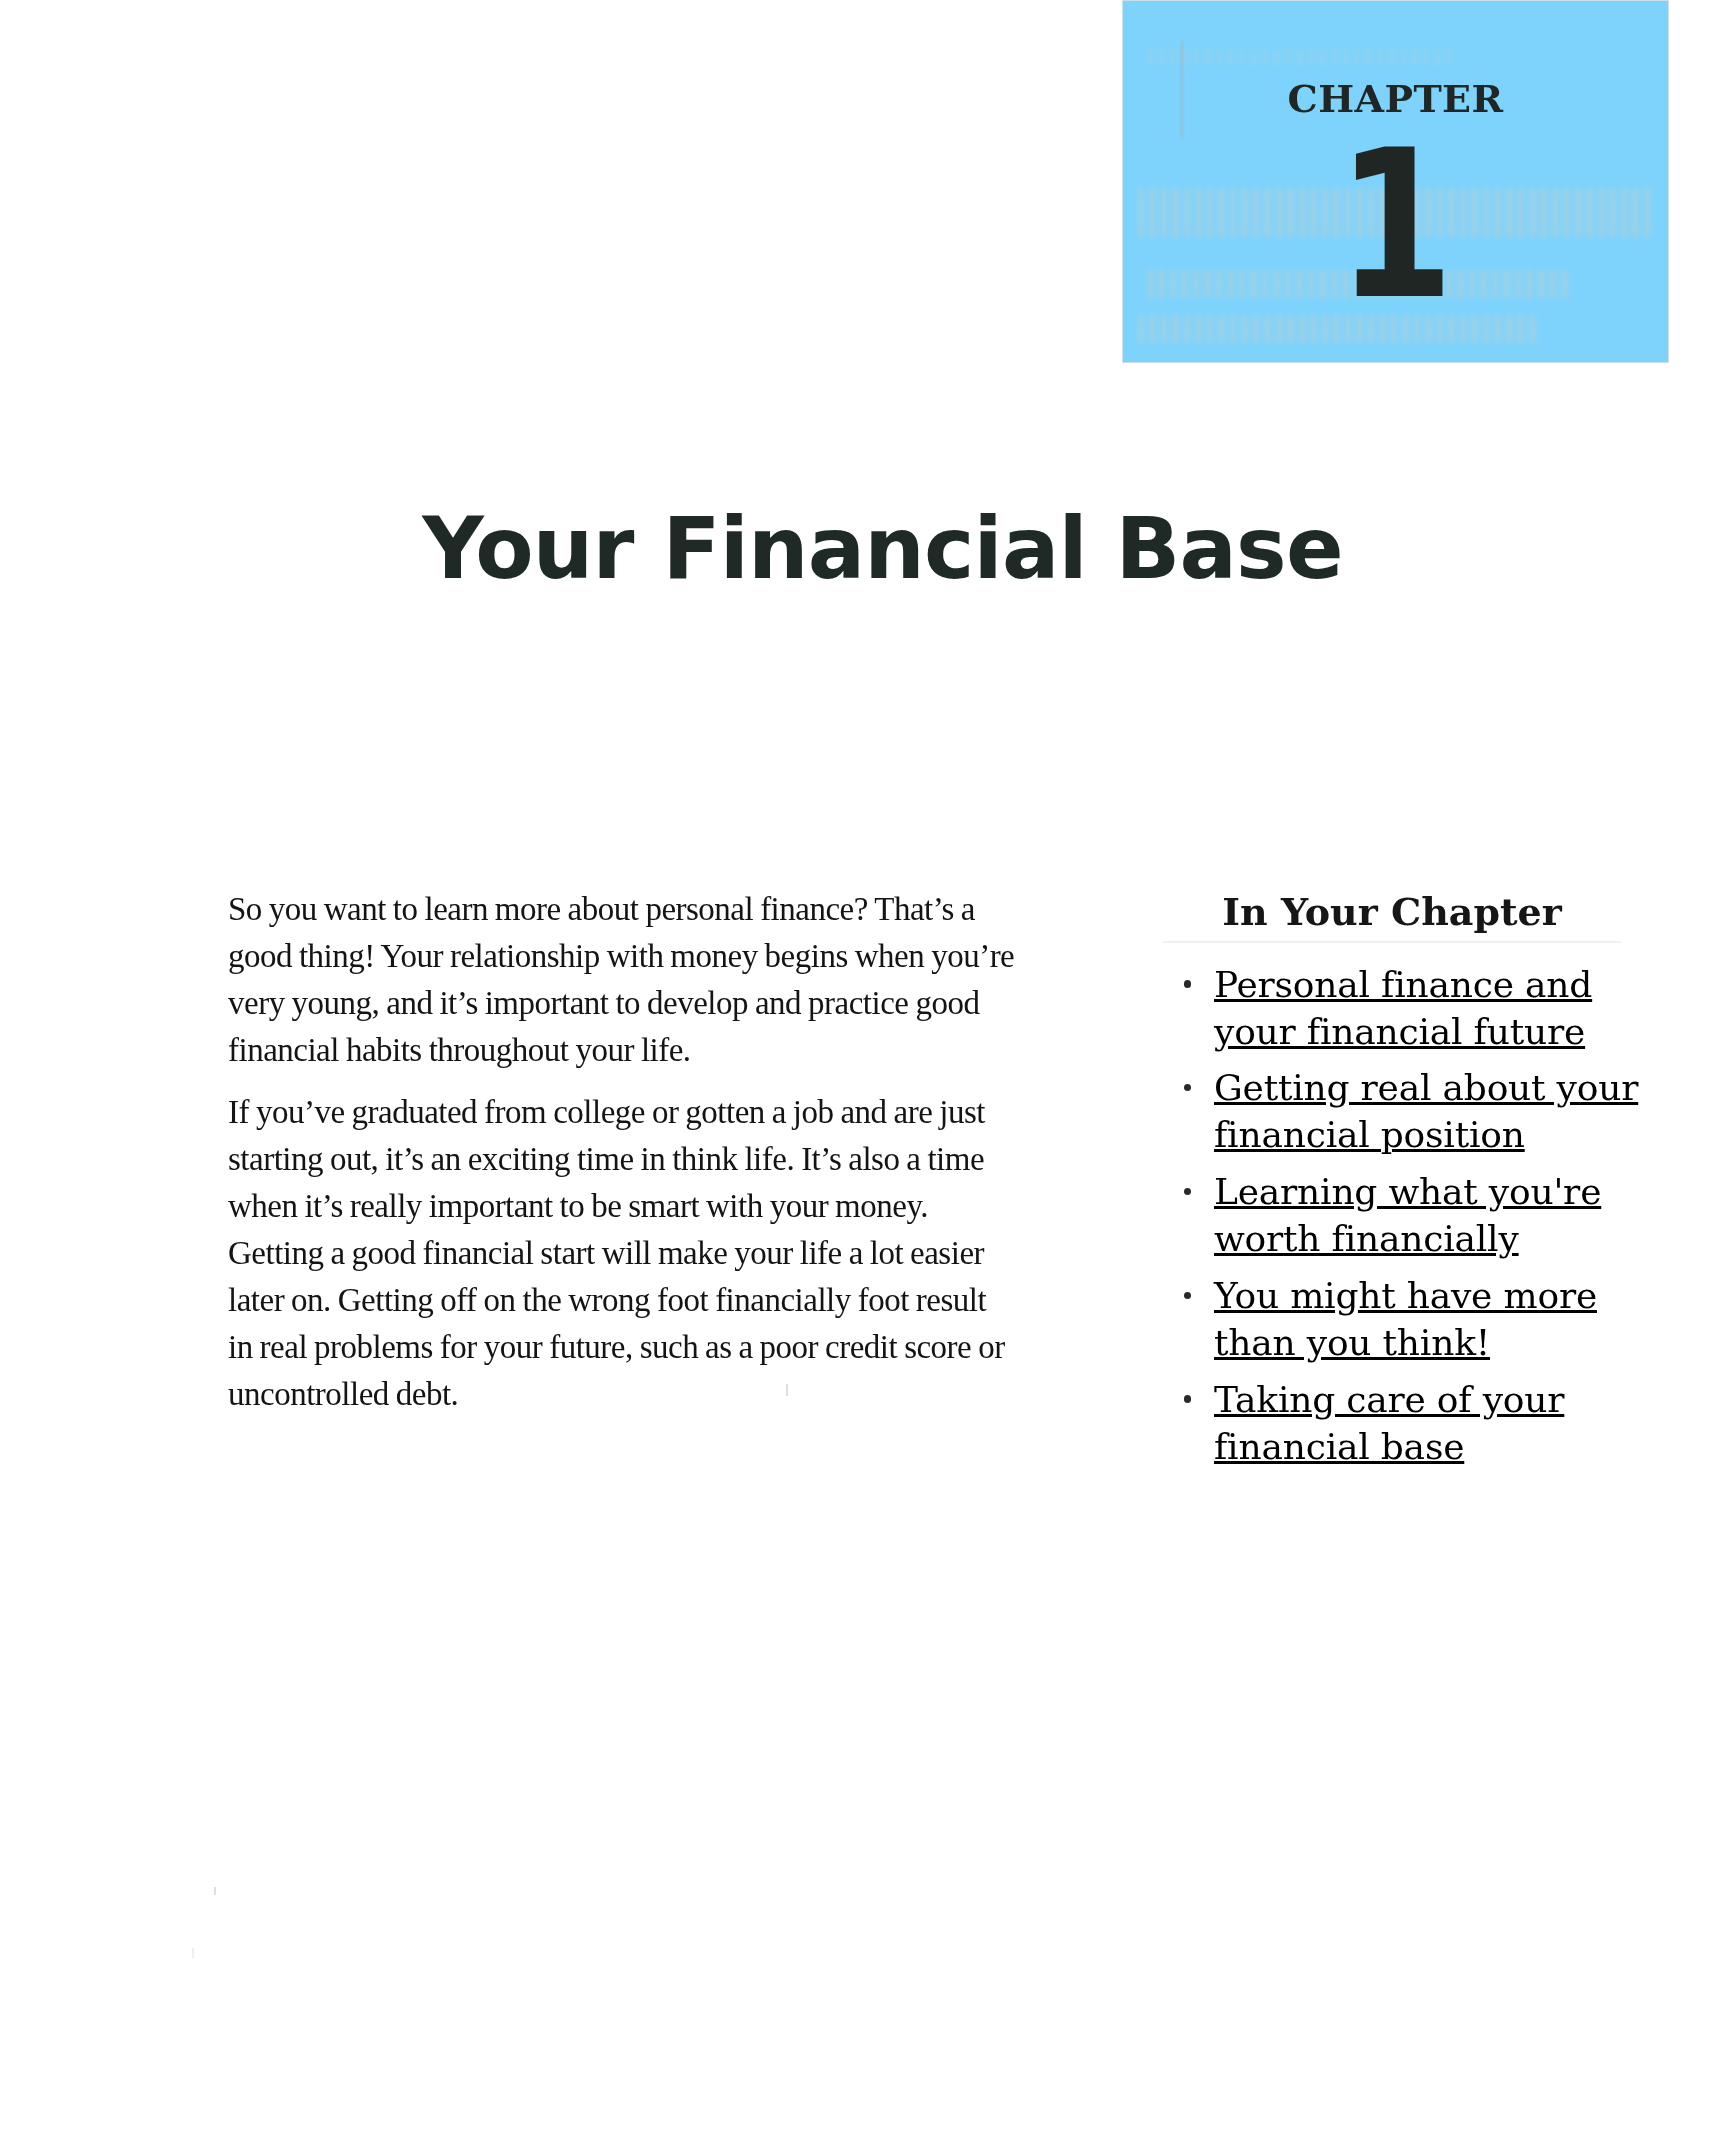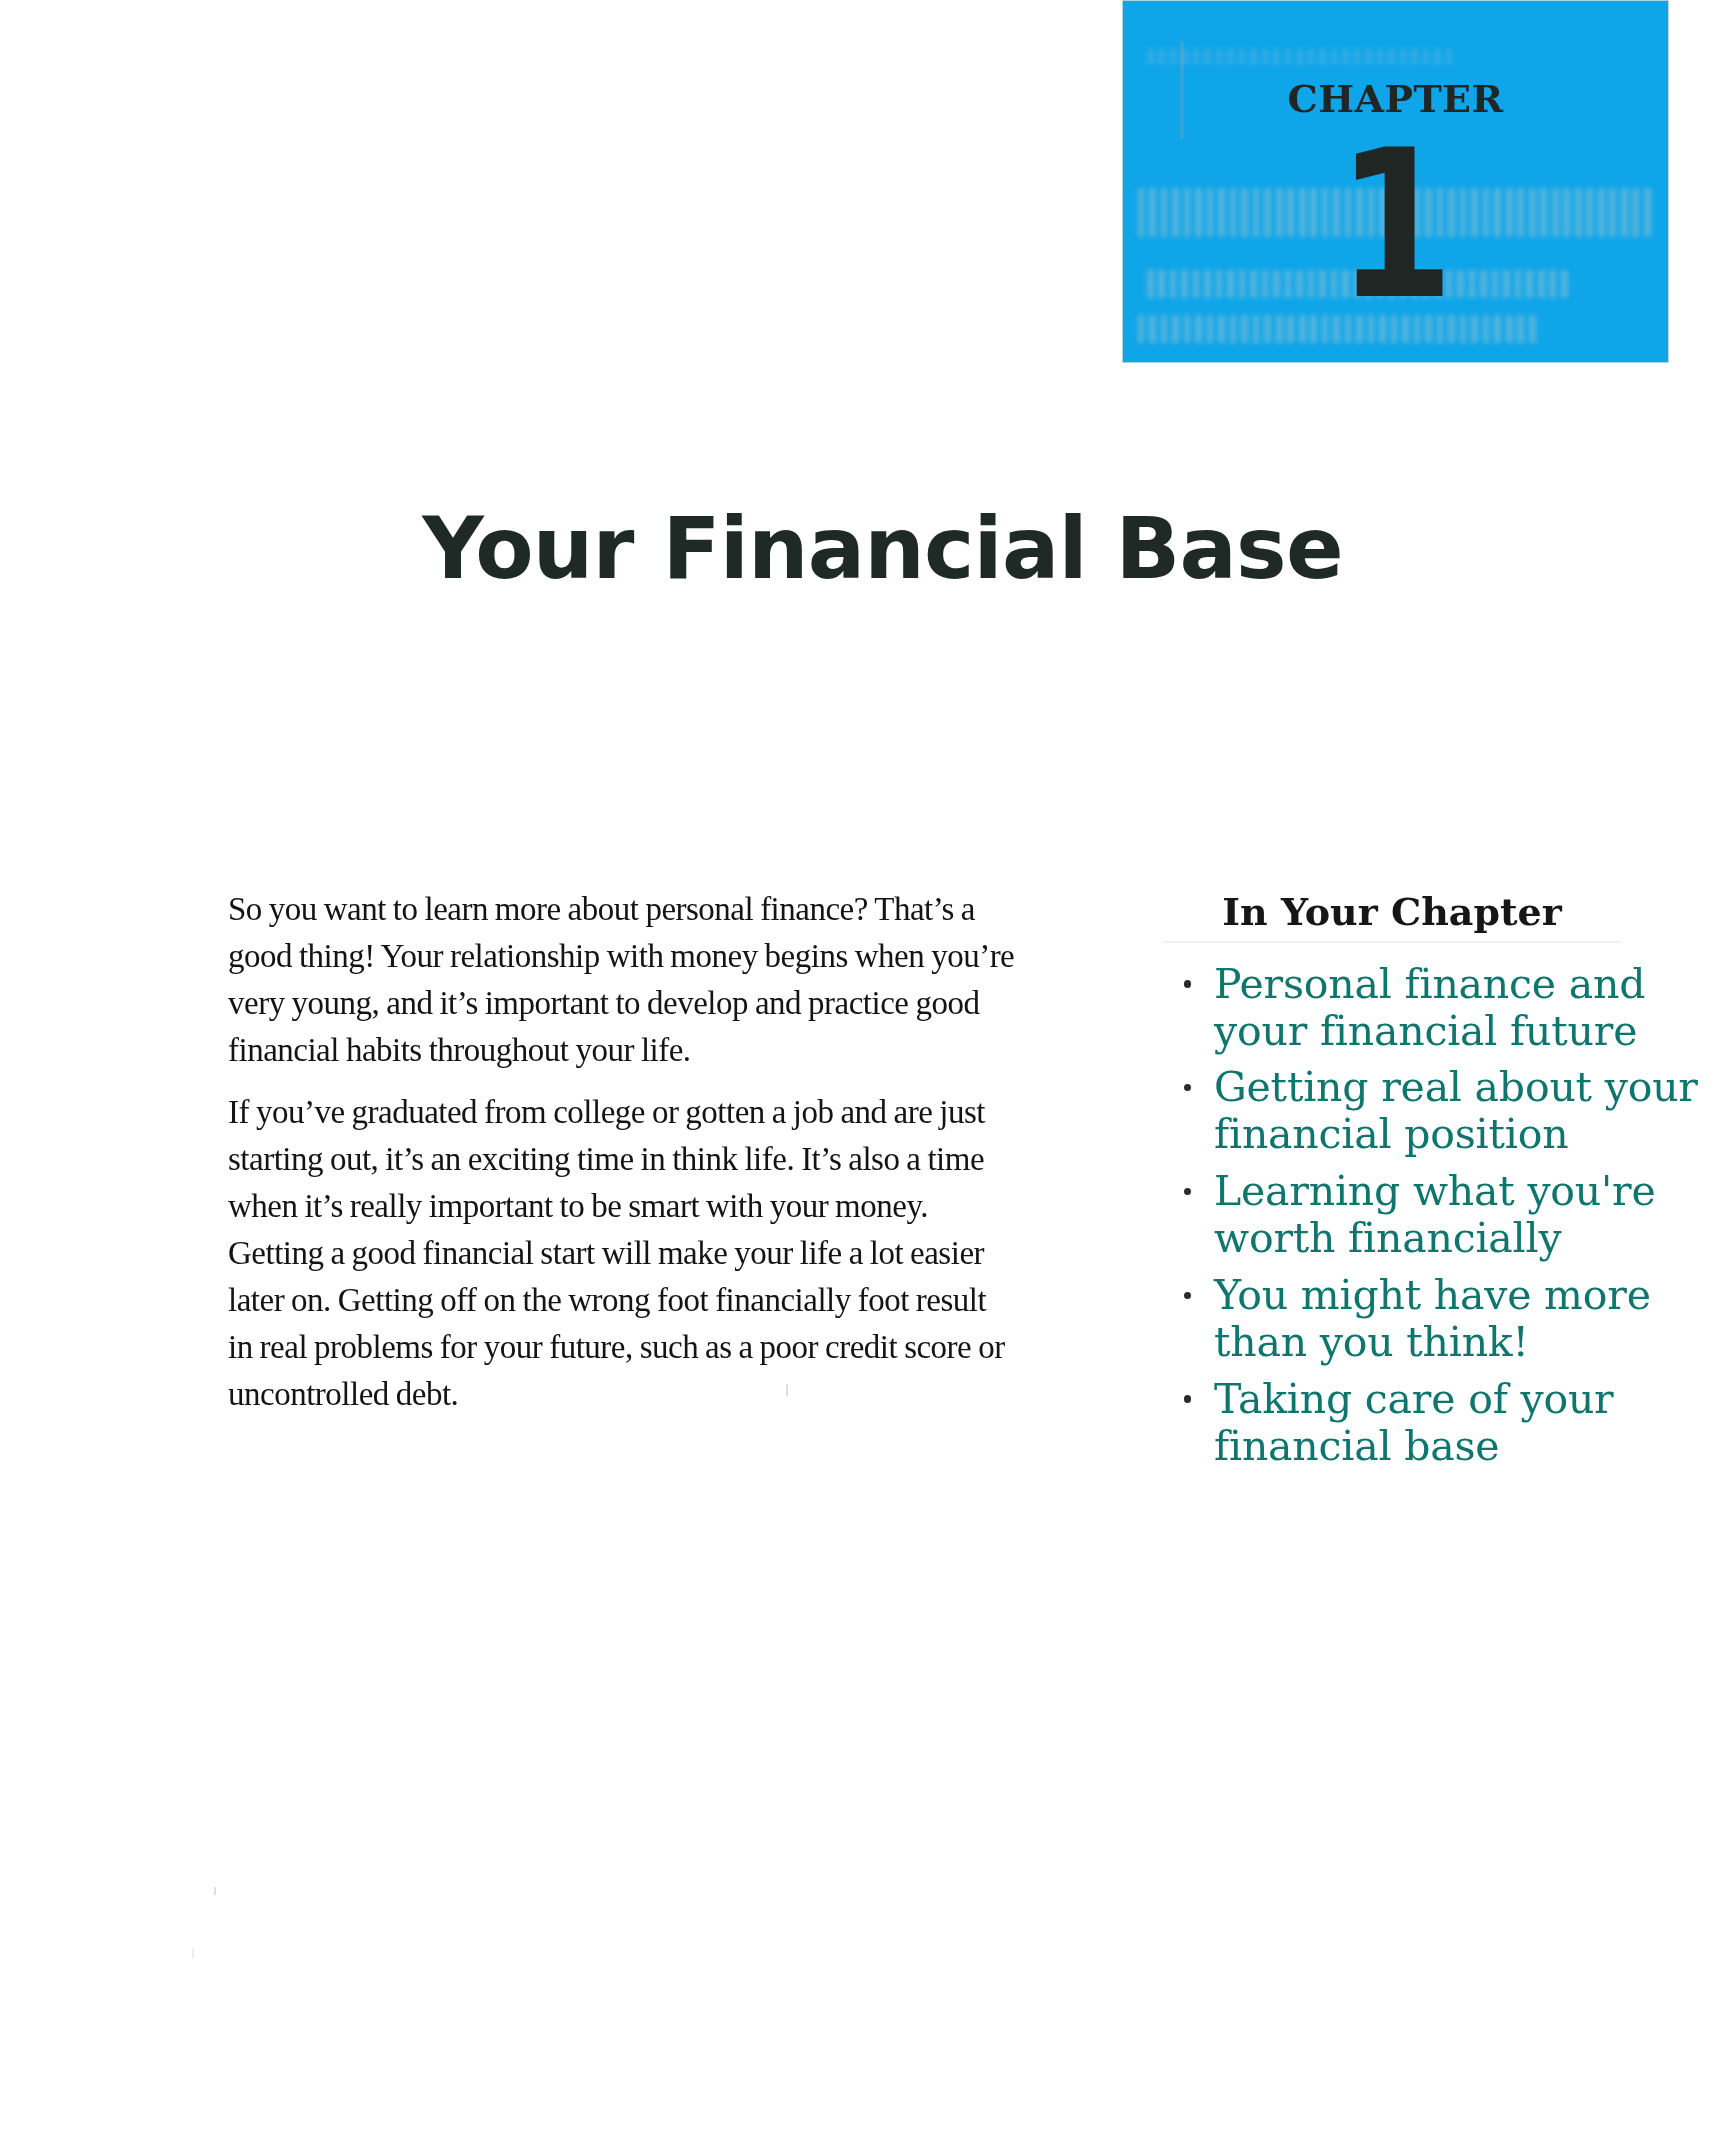--- a/index.html
+++ b/index.html
@@ -20,21 +20,21 @@
       background: #ffffff;
     }
 
     
     .chapter-box {
       position: absolute;
       left: 1122px;
       top: 0;
       width: 547px;
       height: 363px;
-      background: #0ea5e9;
+      background: #7dd3fc;
       overflow: hidden;
       box-shadow: inset 0 0 0 0.8px #e3e4de;
     }
     .chapter-box .ghost {
       position: absolute;
       left: 16.4px;
       right: 16.4px;
       height: 28px;
       background: repeating-linear-gradient(90deg,
         rgba(205,207,200,0.55) 0px, rgba(205,207,200,0.55) 6.5px,
@@ -146,24 +146,25 @@
     .sidebar-list {
       list-style: none;
       margin: 18px 0 0 0;
       padding: 0;
     }
     .sidebar-item {
       position: relative;
       padding-left: 51px;
       margin-bottom: 9.8px;
       font-family: "DejaVu Serif", serif;
-      font-size: 41px;
+      font-size: 36px;
       line-height: 47px;
-      color: #0f766e;
+      color: #000000;
       letter-spacing: -0.2px;
+      text-decoration: underline;
     }
     .sidebar-item .bullet {
       position: absolute;
       left: 20.5px;
       top: 19.6px;
       width: 7.4px;
       height: 7.4px;
       border-radius: 50%;
       background: #2a2a2a;
     }

